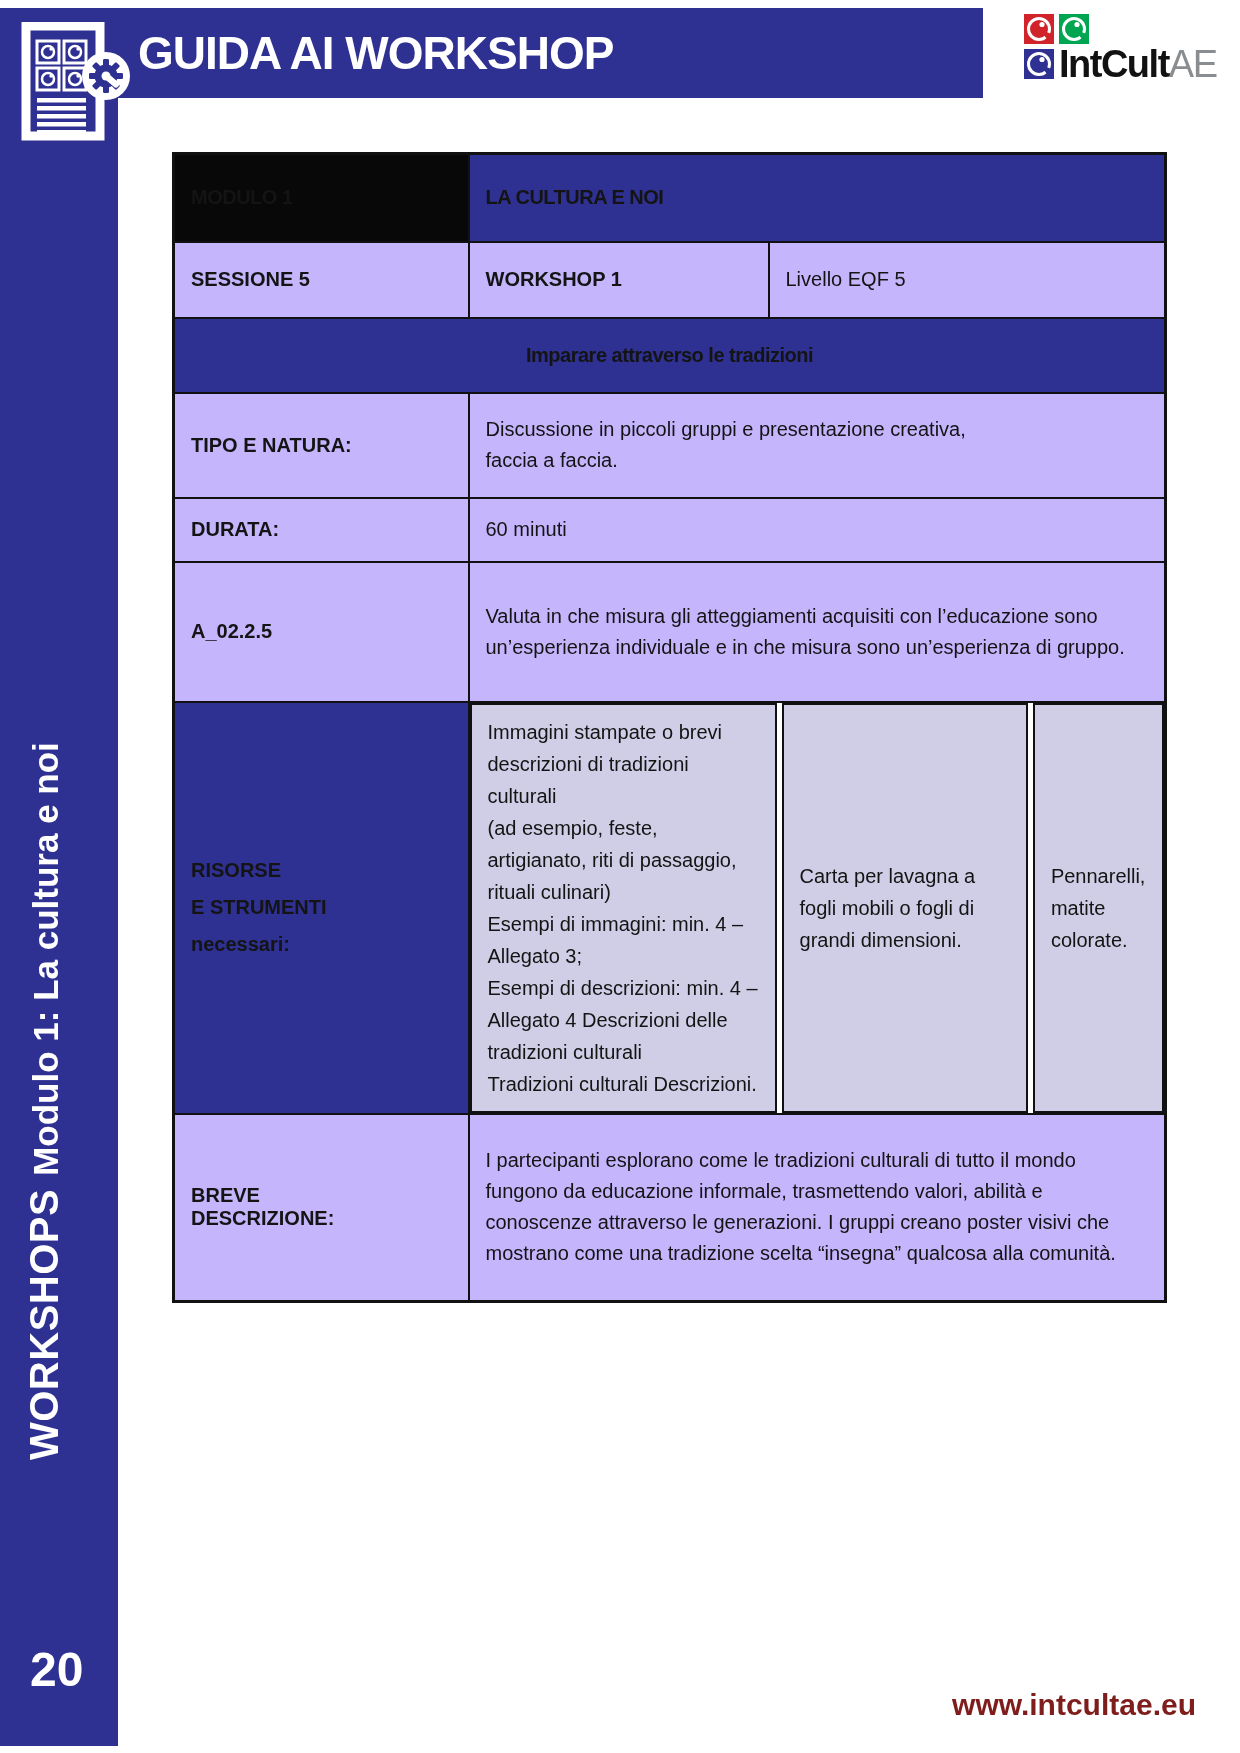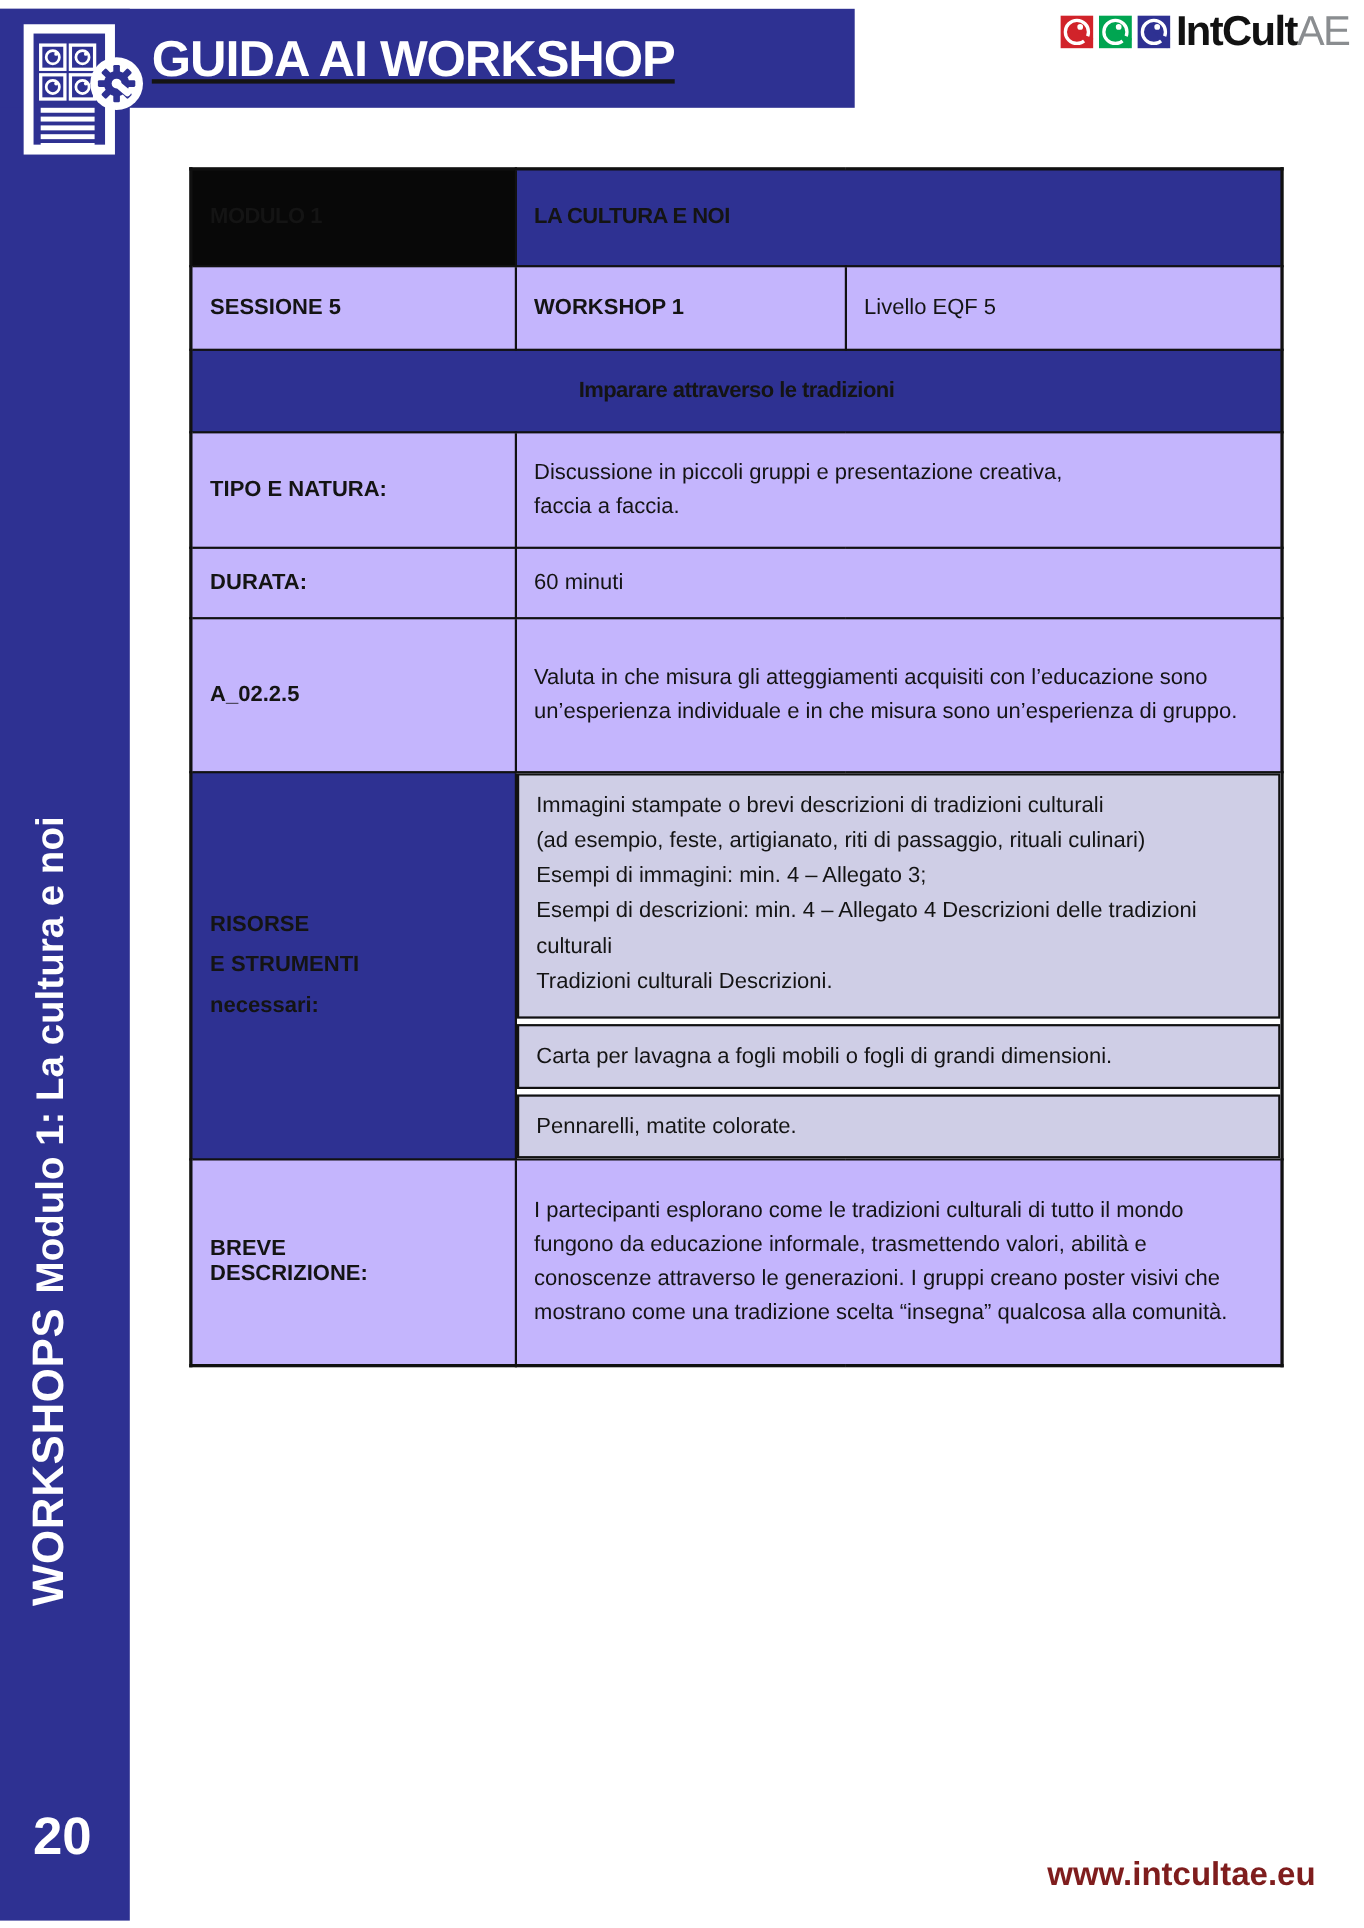--- a/index.html
+++ b/index.html
@@ -9,25 +9,25 @@
     --border:#111;
   }
   *{box-sizing:border-box;}
   html,body{margin:0;padding:0;}
   body{
     width:1240px;height:1753px;position:relative;background:#fff;
     font-family:"Liberation Sans","DejaVu Sans",sans-serif;color:var(--ink);
     overflow:hidden;
   }
   .sidebar{position:absolute;left:0;top:8px;width:118px;height:1738px;background:var(--blue);}
-  .headerbar{position:absolute;left:0;top:8px;width:777px;height:90px;background:var(--blue);text-decoration:underline;}
+  .headerbar{position:absolute;left:0;top:8px;width:983px;height:90px;background:var(--blue);}
   .title{margin:0;padding-left:138px;line-height:90px;font-size:46px;font-weight:bold;color:#fff;letter-spacing:-1px;white-space:nowrap;}
   .guide-icon{position:absolute;left:20px;top:22px;width:112px;height:120px;}
 
-  .logo{position:absolute;left:964px;top:14px;display:flex;gap:5px;}
+  .logo{position:absolute;left:1024px;top:14px;display:flex;flex-direction:column;gap:5px;}
   .logo-row{display:flex;gap:5px;align-items:center;}
   .brand{font-size:38px;font-weight:bold;letter-spacing:-1.5px;color:#121212;line-height:30px;}
   .brand .ae{font-weight:400;color:#8a8d90;}
 
   .vtext{position:absolute;left:22px;top:1452px;transform-origin:0 0;transform:rotate(-90deg);white-space:nowrap;color:#fff;}
   .vt-big{font-size:40px;font-weight:bold;letter-spacing:0.5px;}
   .vt-small{font-size:35px;font-weight:bold;margin-left:13px;}
   .pagenum{position:absolute;left:30px;top:1634px;font-size:48px;font-weight:bold;color:#fff;}
 
   table.grid{position:absolute;left:172px;top:152px;width:992px;border-collapse:collapse;table-layout:fixed;border:3px solid var(--border);}
@@ -44,21 +44,21 @@
   .band-sub{font-size:20px;height:72px;padding-left:13px;letter-spacing:-0.3px;}
   .label{font-weight:bold;font-size:22px;}
   .code{color:var(--blue);font-weight:bold;font-size:26px;}
   .val{line-height:1.55;}
   .preline{white-space:pre-line;}
   .r-tipo td{height:105px;} .r-durata td{height:64px;}
   .r-a01 td{height:117px;} .r-a02 td{height:140px;}
   .r-breve td{height:188px;}
   .res-label{font-size:23px;line-height:1.85;}
   .res-cell{padding:0 !important;vertical-align:top;background:#fff !important;}
-  .res-stack{display:flex;flex-direction:column;gap:5px;}
+  .res-stack{display:flex;flex-direction:row;gap:5px;}
   .res-box{background:var(--lav);border:2px solid var(--border);padding:11px 16px;line-height:1.6;}
   .res-box-1{min-height:223px;}
   .res-box-2{min-height:59px;display:flex;align-items:center;}
   .res-box-3{min-height:56px;display:flex;align-items:center;}
 
   .footer-url{position:absolute;top:1688px;right:44px;font-size:30px;font-weight:bold;color:#7f1d1d;text-decoration:none;}
 </style>
 </head>
 <body>
 

